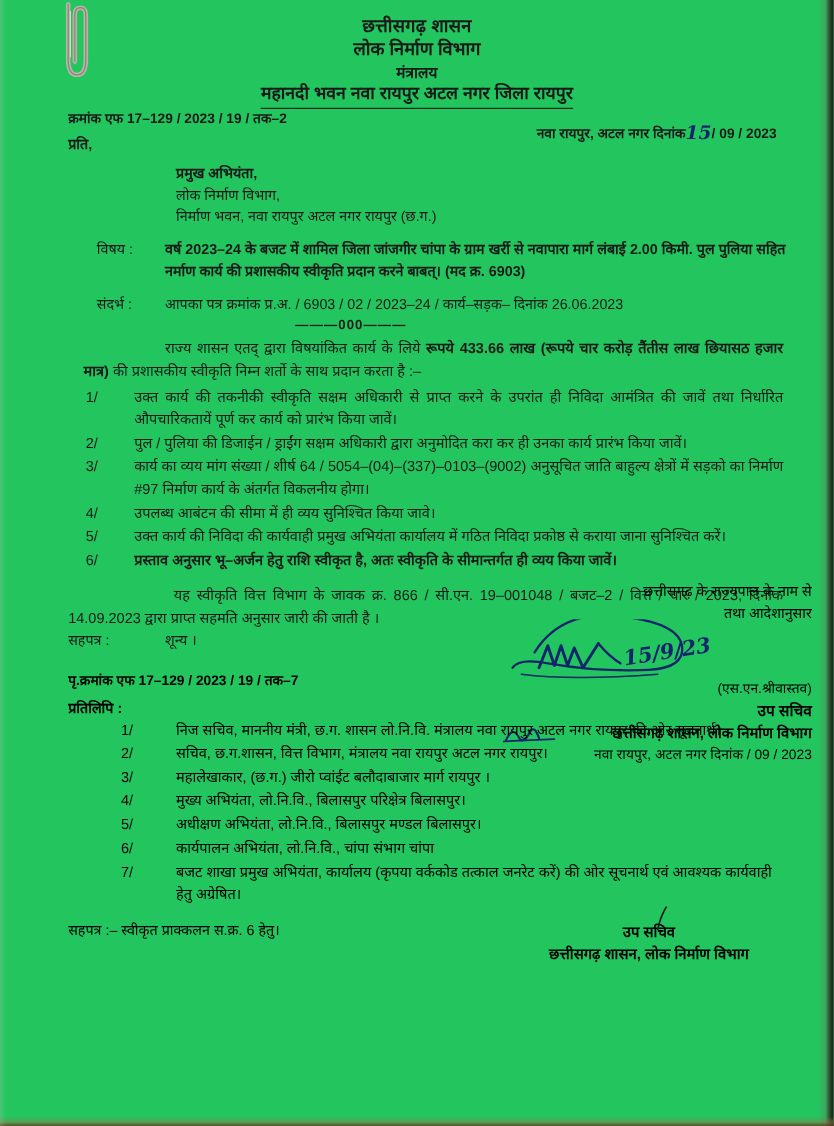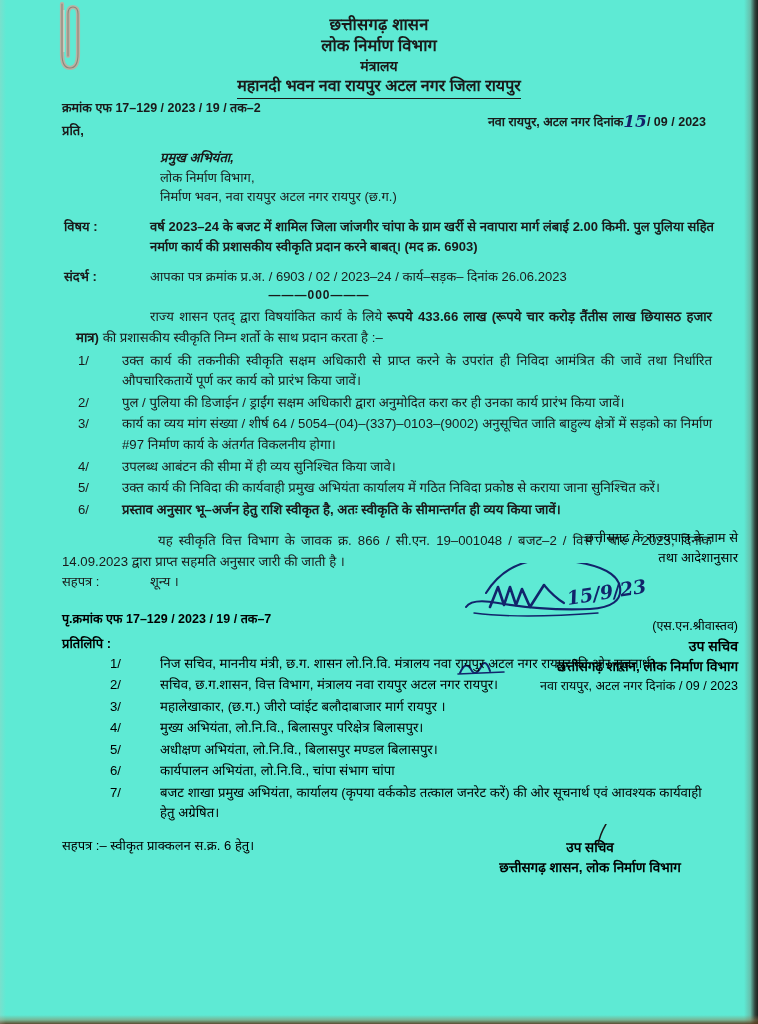--- a/index.html
+++ b/index.html
@@ -11,21 +11,21 @@
   body {
     width: 758px;
     height: 1024px;
     overflow: hidden;
     font-family: "Liberation Sans", "DejaVu Sans", sans-serif;
   }
   .page {
     position: relative;
     width: 758px;
     height: 1024px;
-    background: #5eead4;
+    background: #22c55e;
     box-sizing: border-box;
     overflow: hidden;
   }
   
   .edge-right {
     position: absolute;
     top: 0; right: 0;
     width: 14px; height: 1024px;
     background: linear-gradient(to right, rgba(255,255,255,0) 0%, rgba(120,110,95,0.35) 45%, rgba(40,35,30,0.82) 78%, rgba(25,22,18,0.95) 100%);
     pointer-events: none;
@@ -106,34 +106,34 @@
     font-weight: bold;
     margin-top: 2px;
   }
 
   .addressee {
     margin-left: 160px;
     margin-top: 9px;
     font-size: 13px;
     line-height: 1.52;
   }
-  .addressee .bold { font-weight: bold; font-style: italic; }
+  .addressee .bold { font-weight: bold; }
 
   
   .field {
     position: relative;
     margin-top: 10px;
     font-size: 13px;
     line-height: 1.52;
   }
   .field .lbl {
     position: absolute;
-    left: 64px;
+    left: 88px;
     top: 0;
-    font-weight: bold;
+    font-weight: normal;
   }
   .field .val {
     margin-left: 150px;
     margin-right: 44px;
     font-weight: bold;
     text-align: justify;
   }
   .field .val.normal { font-weight: normal; }
 
   .sep000 {

